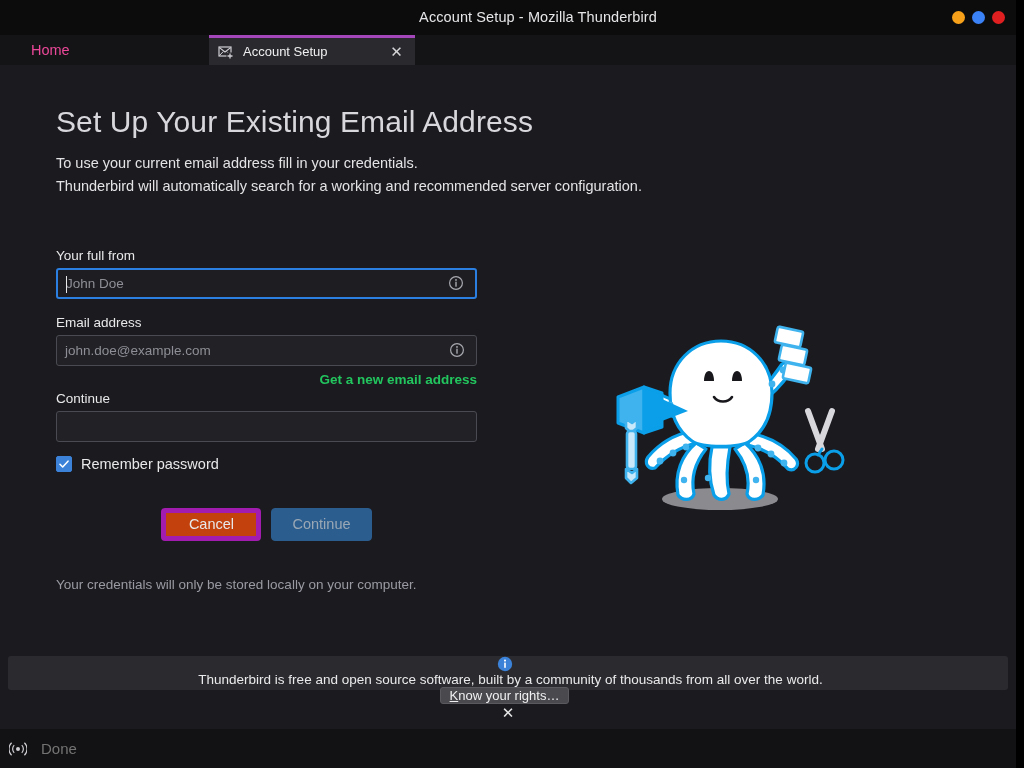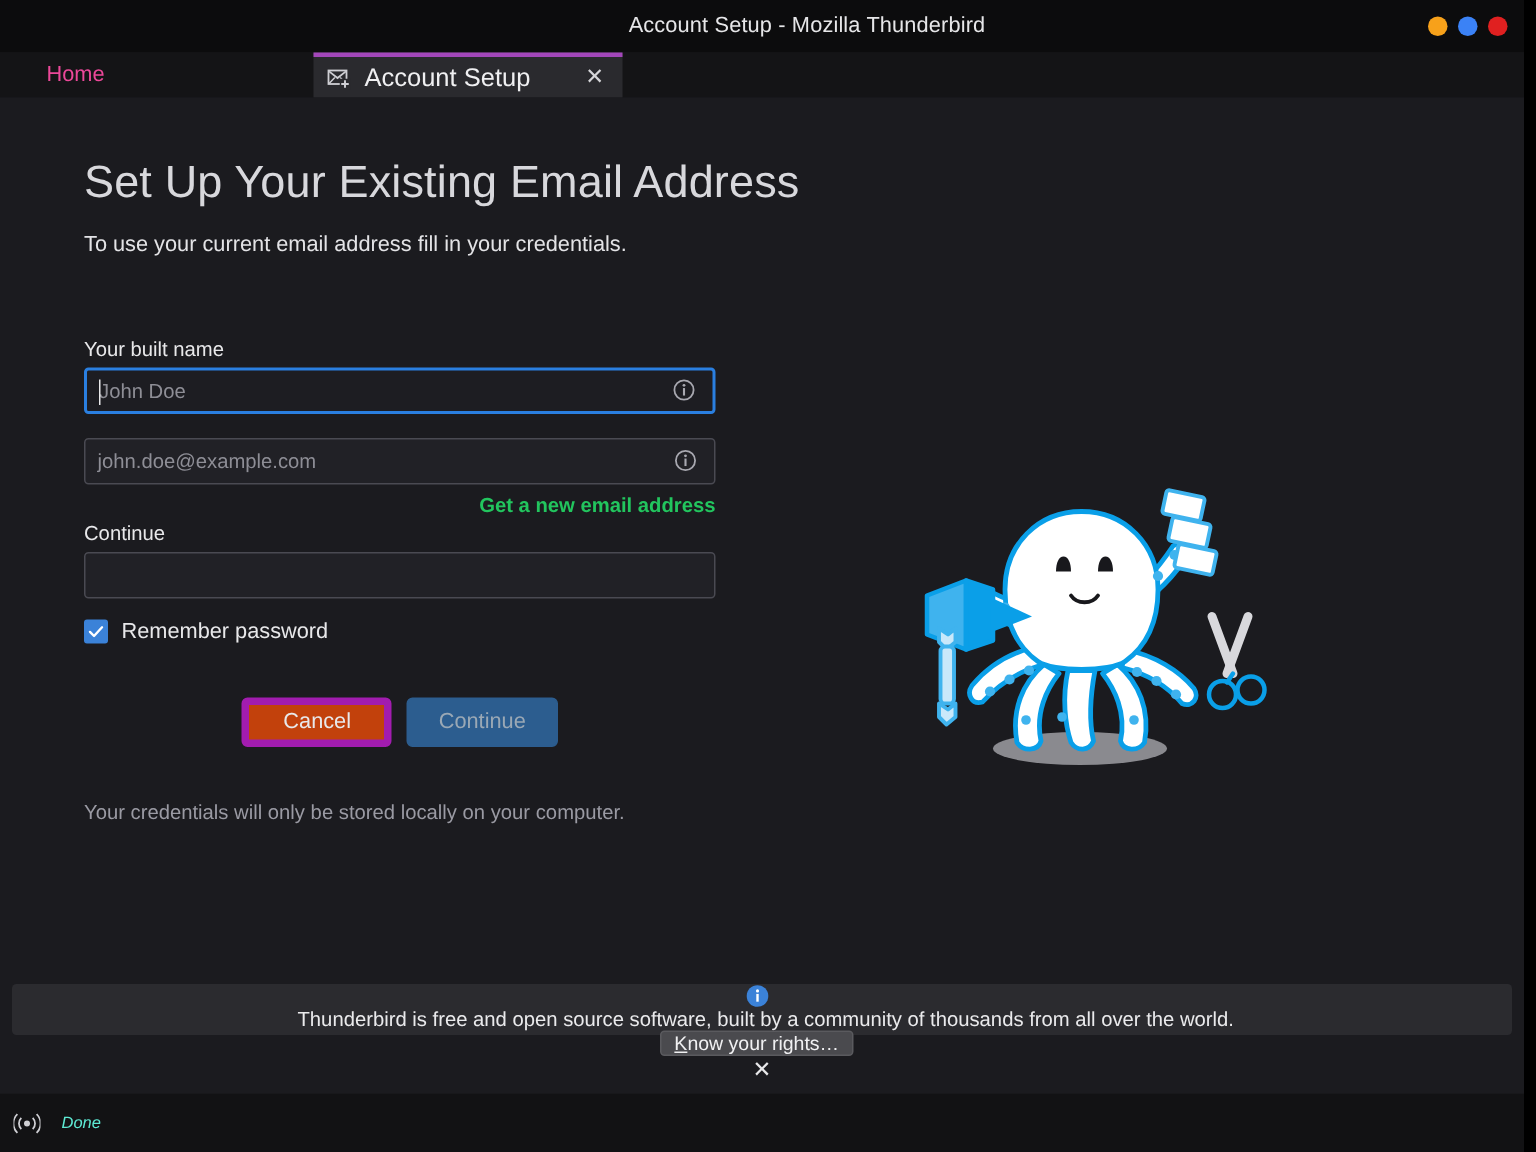--- a/index.html
+++ b/index.html
@@ -75,21 +75,21 @@
     position: relative;
   }
   .tab-icon {
     width: 16px; height: 16px;
     margin-right: 9px;
     flex: 0 0 16px;
     display: block;
   }
   .tab-label {
     color: #efeff1;
-    font-size: 17px;
+    font-size: 13px;
     flex: 1;
     white-space: nowrap;
   }
   .tab-close {
     width: 17px; height: 17px;
     display: flex; align-items: center; justify-content: center;
     color: #d6d6d9;
     font-size: 15px;
     line-height: 1;
     margin-right: 2px;
@@ -260,21 +260,21 @@
   
   .statusbar {
     height: 39px;
     flex: 0 0 39px;
     background: #121214;
     display: flex;
     align-items: center;
     padding-left: 9px;
   }
   .status-icon { width: 18px; height: 18px; flex: 0 0 18px; margin-right: 14px; }
-  .status-text { color: #5eead4; font-size: 11px; font-style: italic; }
+  .status-text { color: #737373; font-size: 15px; }
 </style>
 </head>
 <body>
 
 <div class="window">
 
   <div class="titlebar">
     <div class="title-text">Account Setup - Mozilla Thunderbird</div>
     <div class="win-controls">
       <div class="win-dot dot-min"></div>
@@ -300,37 +300,39 @@
     </div>
     <div class="tabbar-rest"></div>
   </div>
 
   <div class="content">
 
     <div class="form-col">
       <h1 class="page-title">Set Up Your Existing Email Address</h1>
       <div class="desc">
         <div>To use your current email address fill in your credentials.</div>
+        <div>Thunderbird will automatically search for a working and recommended server configuration.</div>
       </div>
 
       <div class="fields">
 
-        <div class="field-label">Your built name</div>
+        <div class="field-label">Your full from</div>
         <div class="input-wrap focused">
           <div class="caret"></div>
           <div class="input-text">John Doe</div>
           <svg class="info-icon" viewBox="0 0 16 16">
             <circle cx="8" cy="8" r="6.4" fill="none" stroke="#a8a8b0" stroke-width="1.2"></circle>
             <circle cx="8" cy="4.9" r="0.95" fill="#a8a8b0"></circle>
             <rect x="7.3" y="6.7" width="1.4" height="5" fill="#a8a8b0"></rect>
           </svg>
         </div>
 
         <div class="gap-sm"></div>
 
+        <div class="field-label">Email address</div>
         <div class="input-wrap">
           <div class="input-text">john.doe@example.com</div>
           <svg class="info-icon" viewBox="0 0 16 16">
             <circle cx="8" cy="8" r="6.4" fill="none" stroke="#a8a8b0" stroke-width="1.2"></circle>
             <circle cx="8" cy="4.9" r="0.95" fill="#a8a8b0"></circle>
             <rect x="7.3" y="6.7" width="1.4" height="5" fill="#a8a8b0"></rect>
           </svg>
         </div>
 
         <div class="newmail-link">Get a new email address</div>

